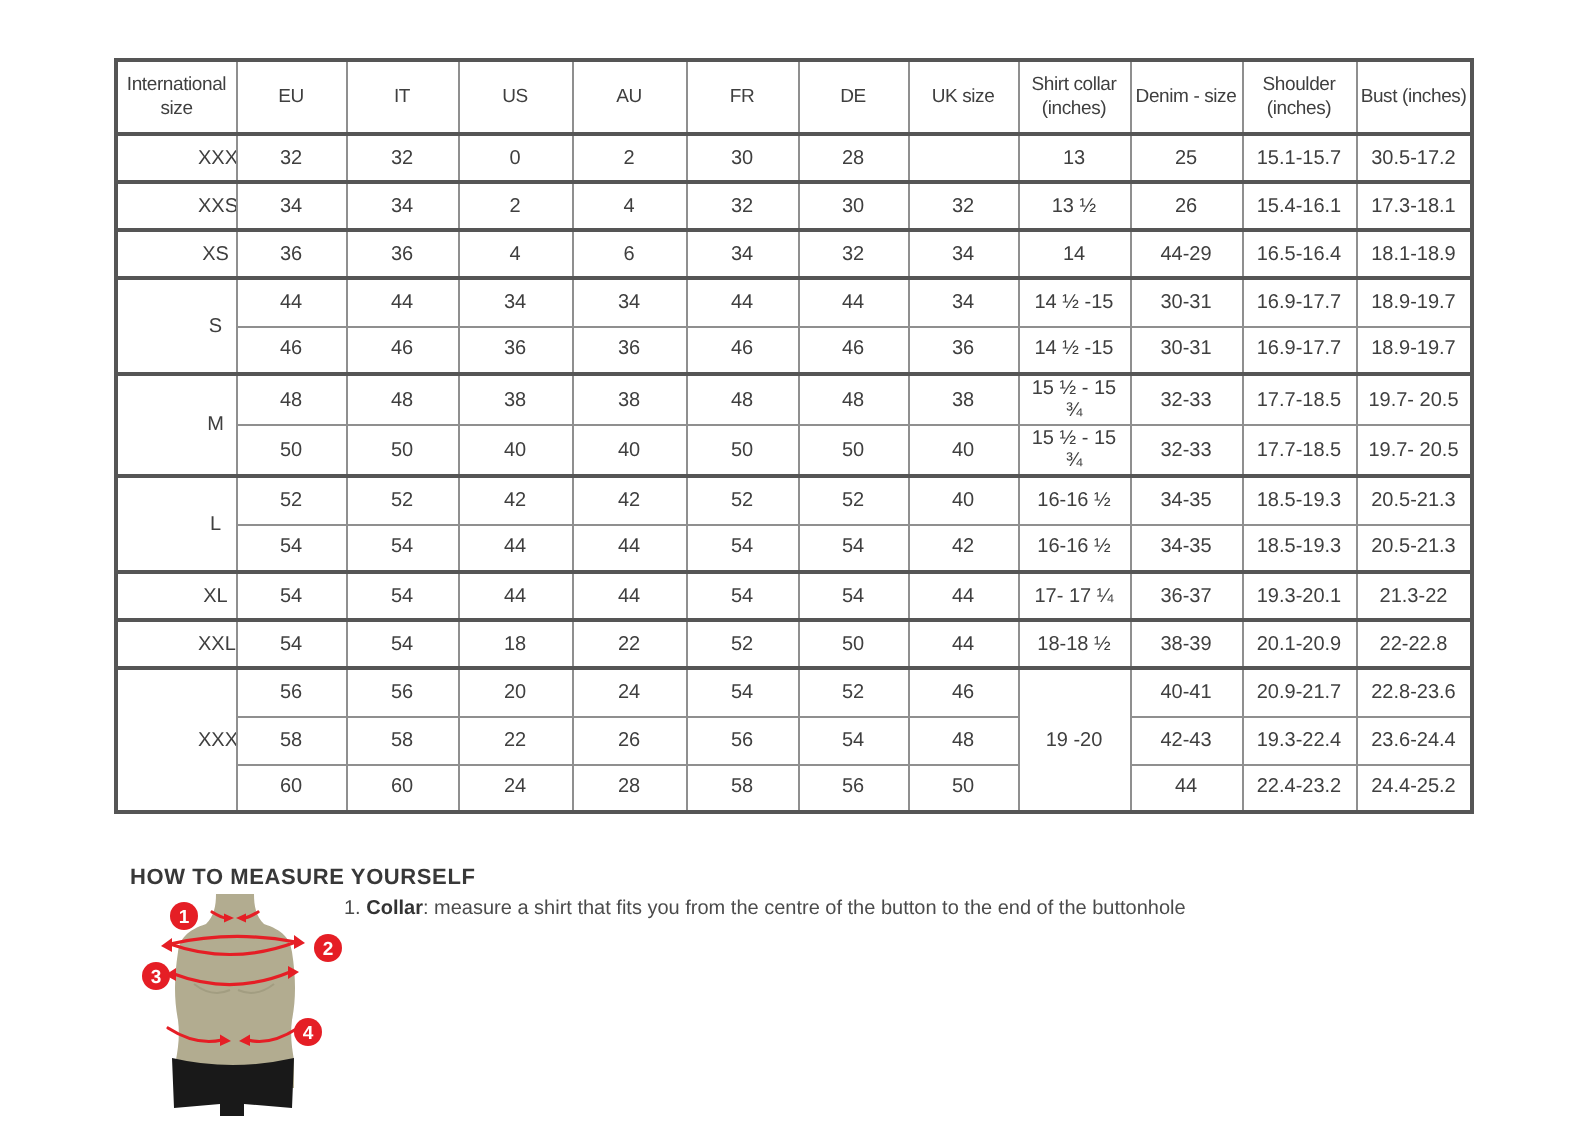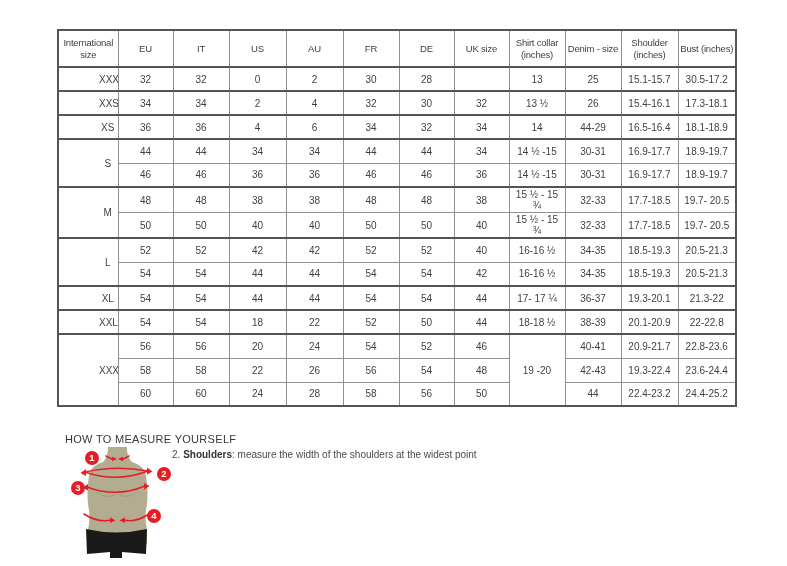--- a/index.html
+++ b/index.html
@@ -32,21 +32,21 @@
   }
   .size-table thead th{
     height:37px;line-height:1.25;font-size:9.5px;letter-spacing:-0.2px;
     border-bottom:2px solid var(--table-border-dark);
   }
   .size-table tbody td{height:24px;}
   .size-table tr.group-first td{border-top:2px solid var(--table-border-dark);}
   .size-table td.size-label{font-size:10px;padding-left:40px;}
   .measure-title{
     position:absolute;left:62px;top:430px;margin:3px;
-    font-size:11px;font-weight:normal;color:#383838;letter-spacing:0.3px;
+    font-size:11px;font-weight:bold;color:#383838;letter-spacing:0.3px;
   }
   .mannequin{position:absolute;left:70px;top:446px;width:105px;height:118px;}
   .marker-num{font-size:9.5px;font-weight:bold;fill:#ffffff;
     font-family:"Liberation Sans","DejaVu Sans",sans-serif;}
   .red-stroke{stroke:var(--accent-red);fill:none;stroke-width:1.6;stroke-linecap:round;}
   .red-fill{fill:var(--accent-red);}
   .steps-list{
     position:absolute;left:172px;top:449px;margin:0;padding:0;list-style:none;
     font-size:10px;color:#4b4b4b;
   }
@@ -330,14 +330,14 @@
     <circle class="red-fill" cx="8" cy="42" r="7"></circle>
     <text class="marker-num" x="8" y="45.3" text-anchor="middle">3</text>
   </g>
   <g>
     <circle class="red-fill" cx="84" cy="70" r="7"></circle>
     <text class="marker-num" x="84" y="73.3" text-anchor="middle">4</text>
   </g>
 </svg>
 
 <ol id="steps" class="steps-list">
-    <li><span>2. </span><b>Shoulders</b><span>: measure the width of the shoulders at the widest point</span></li>
+    <li><span>1. </span><b>Collar</b><span>: measure a shirt that fits you from the centre of the button to the end of the buttonhole</span></li>
   </ol>
 
 </body></html>

